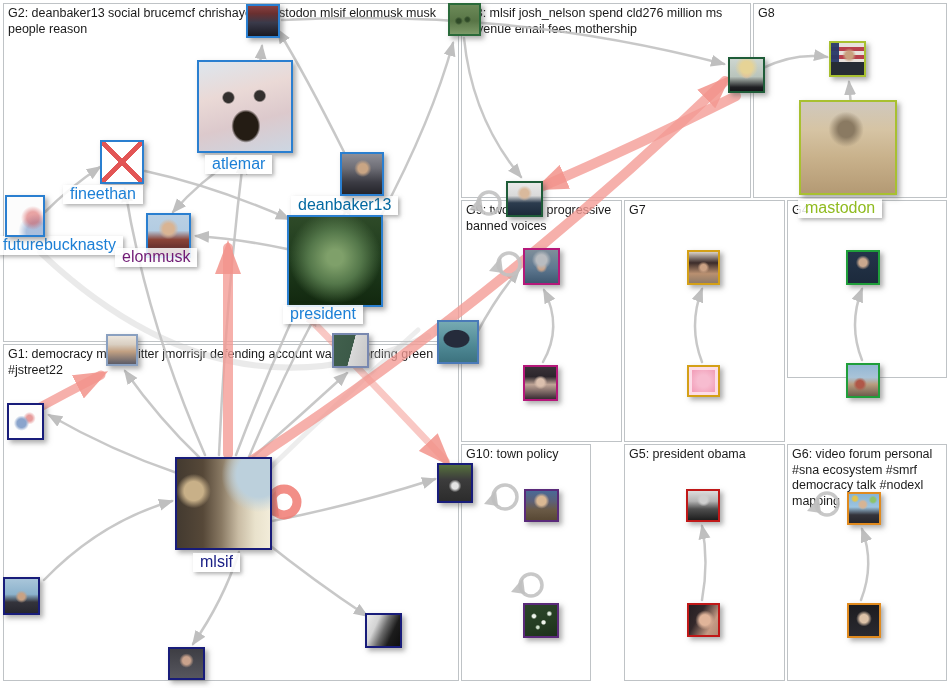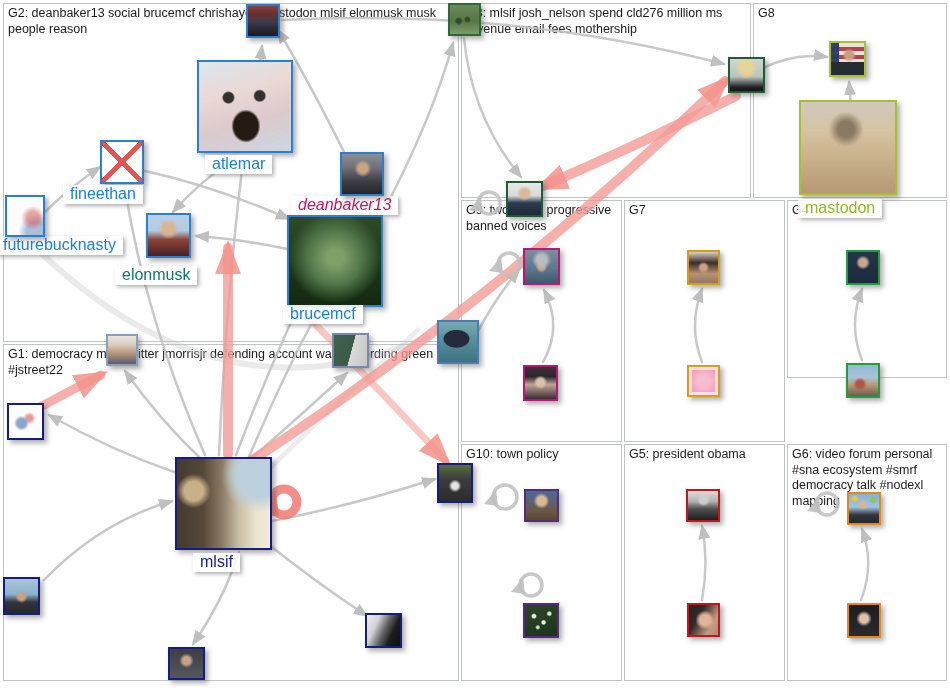--- a/index.html
+++ b/index.html
@@ -69,21 +69,21 @@
       </div>
       <div class="group" style="left: 461px; top: 200px; width: 161px; height: 242px;">
         <div class="glabel">G9: two today progressive banned voices</div>
       </div>
       <div class="group" style="left: 624px; top: 200px; width: 161px; height: 242px;">
         <div class="glabel">G7</div>
       </div>
       <div class="group" style="left: 787px; top: 200px; width: 160px; height: 178px;">
         <div class="glabel">G4</div>
       </div>
-      <div class="group" style="left: 461px; top: 444px; width: 161px; height: 237px;">
+      <div class="group" style="left: 461px; top: 444px; width: 130px; height: 237px;">
         <div class="glabel">G10: town policy</div>
       </div>
       <div class="group" style="left: 624px; top: 444px; width: 161px; height: 237px;">
         <div class="glabel">G5: president obama</div>
       </div>
       <div class="group" style="left: 787px; top: 444px; width: 160px; height: 237px;">
         <div class="glabel">G6: video forum personal #sna ecosystem #smrf democracy talk #nodexl mapping</div>
       </div>
     </div>
   <svg class="edges" id="edgeSvg" width="950" height="688">
@@ -180,19 +180,19 @@
       <div class="node im-voted" style="left: 7px; top: 403px; width: 37px; height: 37px; border: 2px solid rgb(24, 28, 122);"></div>
       <div class="node im-sea" style="left: 3px; top: 577px; width: 37px; height: 38px; border: 2px solid rgb(24, 28, 122);"></div>
       <div class="node im-g1woman" style="left: 168px; top: 647px; width: 37px; height: 33px; border: 2px solid rgb(24, 28, 122);"></div>
       <div class="node im-dylan" style="left: 365px; top: 613px; width: 37px; height: 35px; border: 2px solid rgb(24, 28, 122);"></div>
       <div class="node im-mask" style="left: 437px; top: 463px; width: 36px; height: 40px; border: 2px solid rgb(24, 28, 122);"></div>
     </div>
   <div id="nlabels">
       <div class="nlabel" style="left: 205px; top: 155px; color: rgb(27, 127, 214);">atlemar</div>
       <div class="nlabel" style="left: 63px; top: 185px; color: rgb(27, 127, 214);">fineethan</div>
       <div class="nlabel behind" style="left: -4px; top: 236px; color: rgb(27, 127, 214);">futurebucknasty</div>
-      <div class="nlabel" style="left: 115px; top: 266px; color: #0f766e;">elonmusk</div>
-      <div class="nlabel behind" style="left: 291px; top: 196px; color: #be185d; font-style: italic;">deanbaker13</div>
-      <div class="nlabel" style="left: 283px; top: 305px; color: rgb(27, 127, 214);">brucemcf</div>
+      <div class="nlabel" style="left: 115px; top: 248px; color: #701a75;">elonmusk</div>
+      <div class="nlabel behind" style="left: 291px; top: 196px; color: #0369a1;">deanbaker13</div>
+      <div class="nlabel" style="left: 283px; top: 305px; color: rgb(27, 127, 214);">president</div>
       <div class="nlabel" style="left: 193px; top: 553px; color: rgb(27, 32, 134);">mlsif</div>
       <div class="nlabel" style="left: 798px; top: 199px; color: rgb(144, 187, 32);">mastodon</div>
     </div>
 </div>
 
 </body></html>

